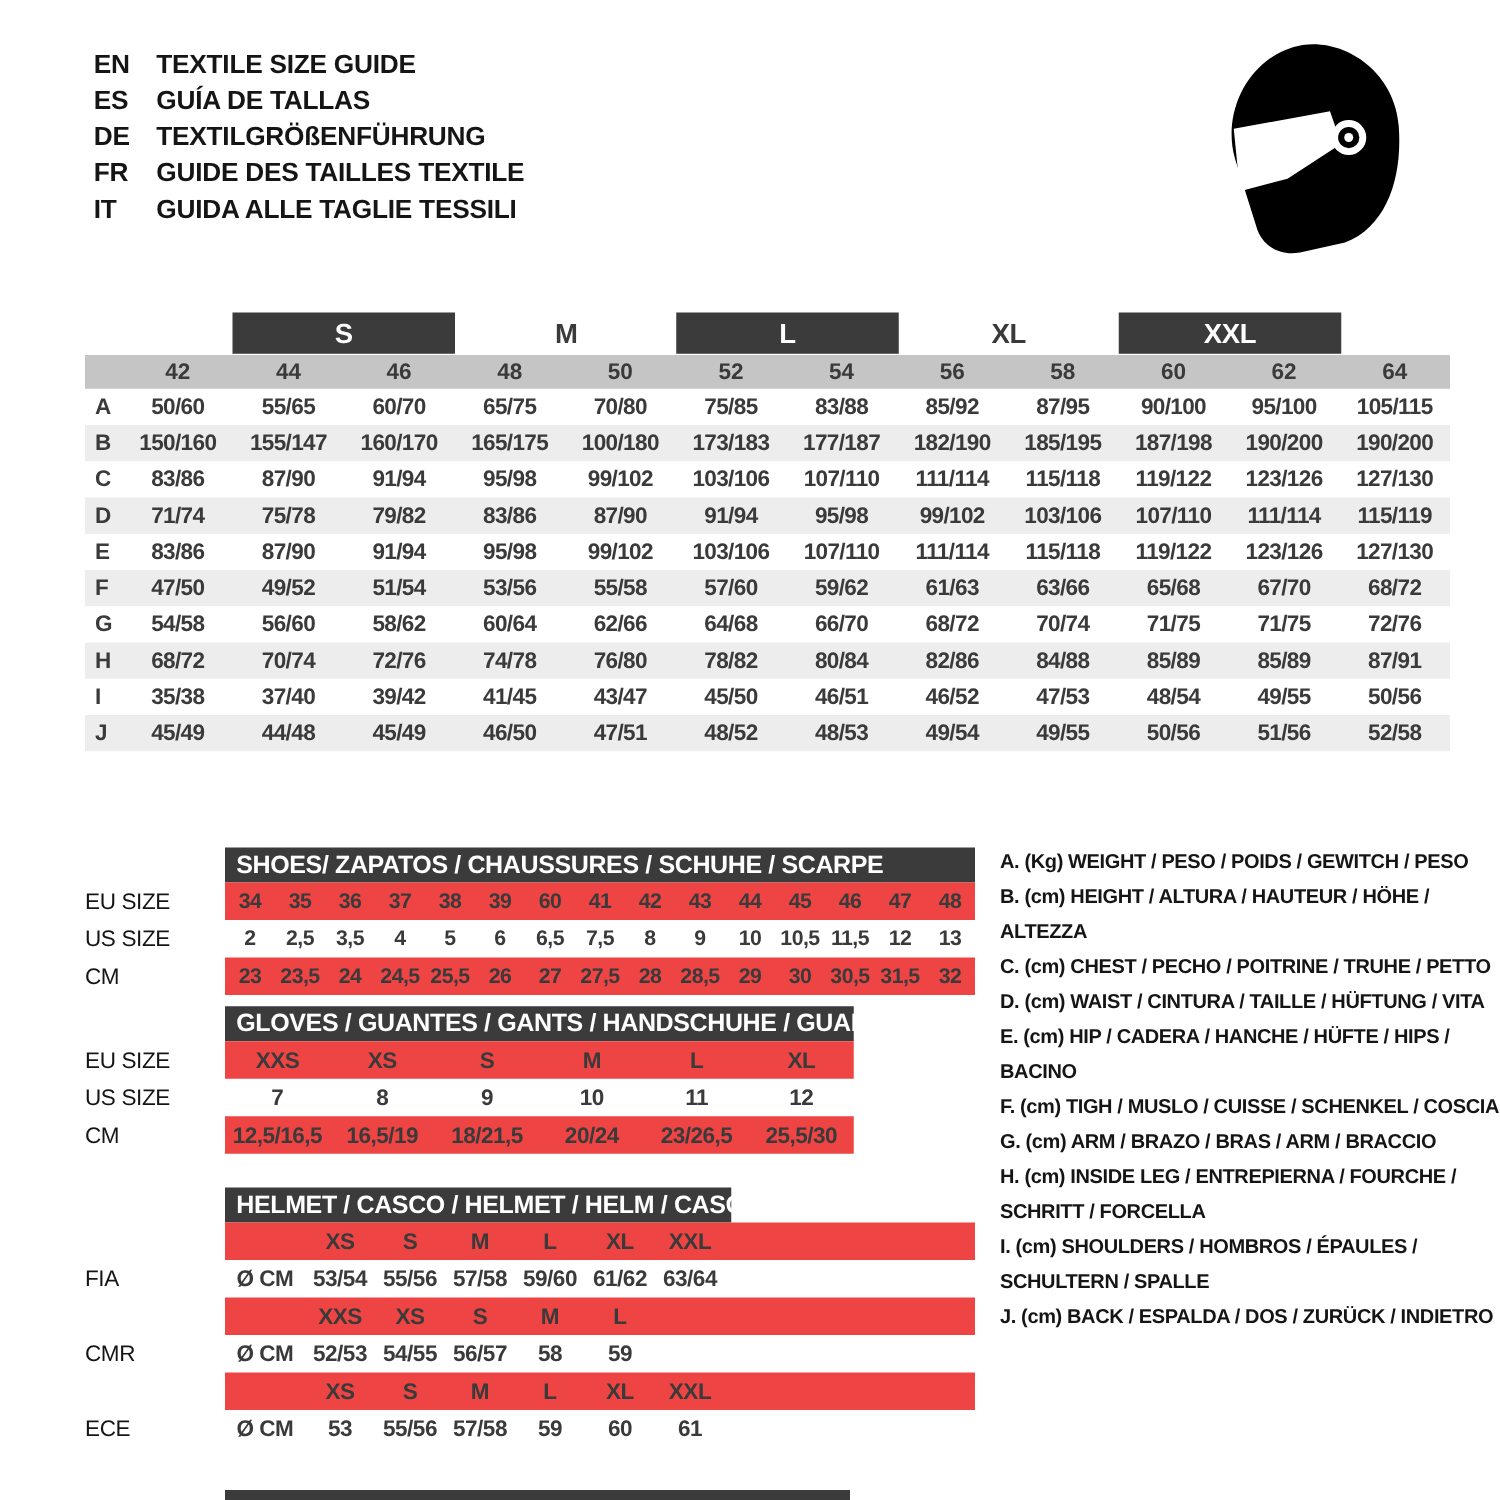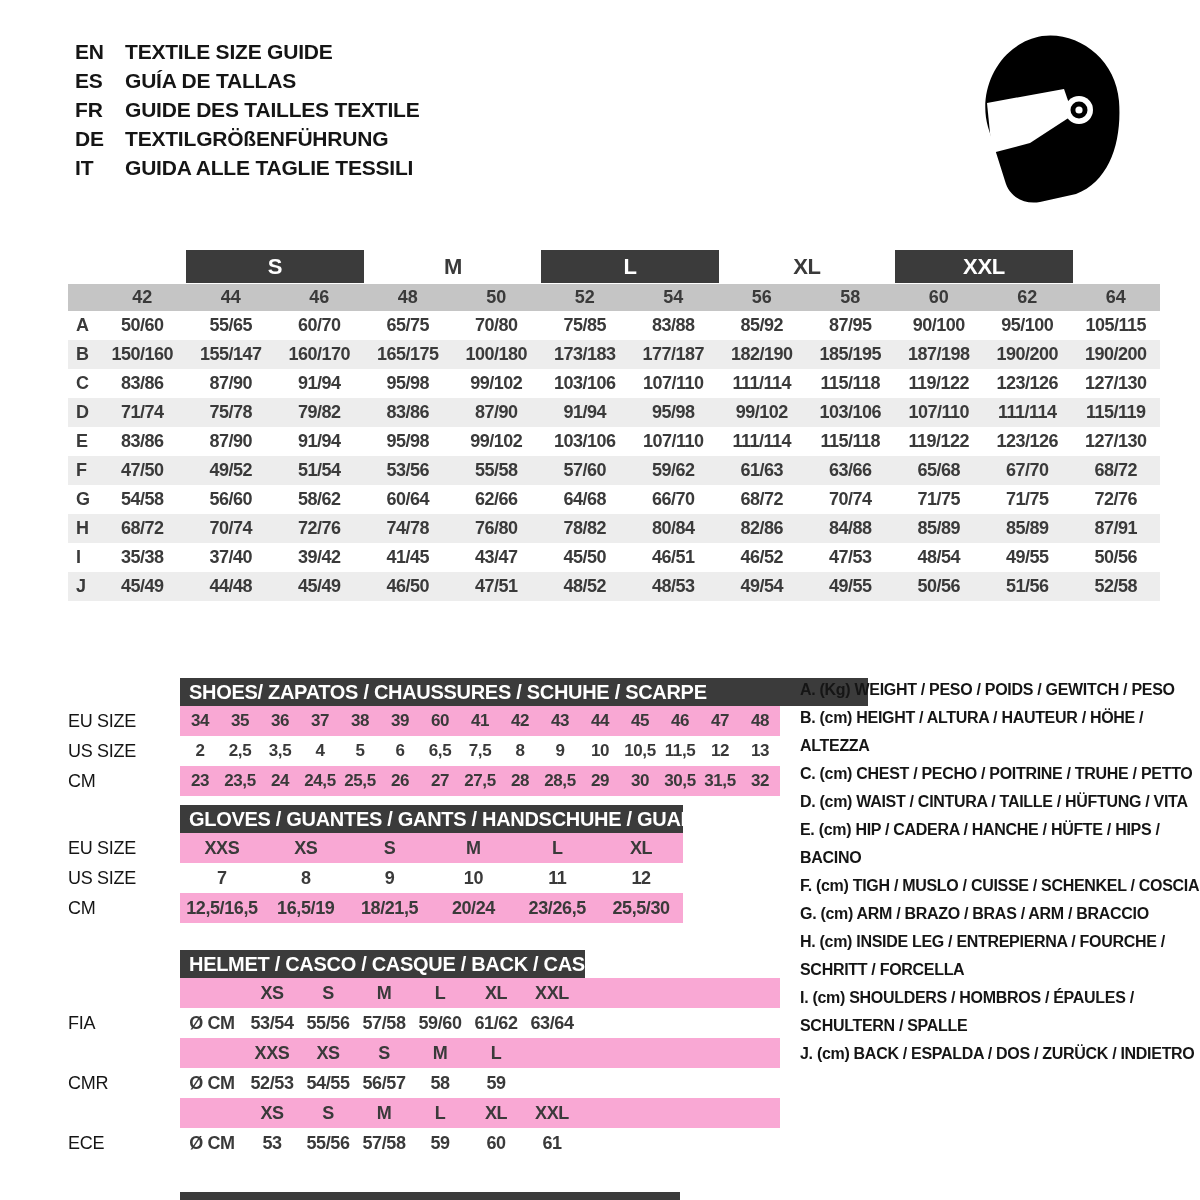--- a/index.html
+++ b/index.html
@@ -37,21 +37,21 @@
   #helmetsec{top:950px;}
   .sec-row{display:flex;align-items:stretch;}
   .sec-label{width:112px;flex:0 0 112px;display:flex;align-items:center;font-weight:normal;font-size:18px;
     color:#151515;letter-spacing:-0.3px;white-space:nowrap;}
   .title-bar{background:#3b3b3b;color:#ffffff;font-weight:bold;font-size:20px;display:flex;align-items:center;
     padding-left:9px;height:28px;letter-spacing:-0.3px;white-space:nowrap;box-sizing:border-box;}
   .cells{display:grid;align-items:center;height:30px;font-weight:bold;letter-spacing:-0.4px;}
   .shoes-cells{width:600px;grid-template-columns:repeat(15,1fr);font-size:17px;}
   .gloves-cells{width:503px;grid-template-columns:repeat(6,1fr);font-size:18px;}
   .helmet-cells{width:600px;grid-template-columns:64px 56px 56px 56px 56px 56px 56px 1fr;font-size:18px;}
-  .stripe-bg{background:#f9a8d4;}
+  .stripe-bg{background:#ef4444;}
 
   
   #legend{left:800px;top:676px;width:405px;}
   .legend-item{font-weight:bold;font-size:16px;line-height:28px;color:#151515;letter-spacing:-0.3px;}
 
   
   #bottom-bar{left:180px;top:1192px;width:500px;height:8px;background:#3b3b3b;}
 </style>
 </head>
 <body>
@@ -59,26 +59,26 @@
 <div id="languages">
     <div class="lang-row">
       <span class="lang-code">EN</span>
       <span class="lang-title">TEXTILE SIZE GUIDE</span>
     </div>
     <div class="lang-row">
       <span class="lang-code">ES</span>
       <span class="lang-title">GUÍA DE TALLAS</span>
     </div>
     <div class="lang-row">
+      <span class="lang-code">DE</span>
+      <span class="lang-title">TEXTILGRÖßENFÜHRUNG</span>
+    </div>
+    <div class="lang-row">
       <span class="lang-code">FR</span>
       <span class="lang-title">GUIDE DES TAILLES TEXTILE</span>
-    </div>
-    <div class="lang-row">
-      <span class="lang-code">DE</span>
-      <span class="lang-title">TEXTILGRÖßENFÜHRUNG</span>
     </div>
     <div class="lang-row">
       <span class="lang-code">IT</span>
       <span class="lang-title">GUIDA ALLE TAGLIE TESSILI</span>
     </div>
   </div>
 
 <div id="helmet-icon-box" class="abs">
   <svg width="154" height="172" viewBox="0 0 154 172" xmlns="http://www.w3.org/2000/svg">
     <path fill="#000000" d="M64 3 C100 -2 138 26 141 68 C144 108 132 148 98 161 L62 169 C45 172 31 163 27 148 L10 94 C2 66 12 34 35 16 C44 9 53 5 64 3 Z"></path>
@@ -262,21 +262,21 @@
         <div class="cell">50/56</div>
         <div class="cell">51/56</div>
         <div class="cell">52/58</div>
       </div>
     </div>
 </div>
 
 <div id="shoes" class="abs sec">
     <div class="sec-row">
       <div class="sec-label"></div>
-      <div class="title-bar" style="width: 688px;">SHOES/ ZAPATOS / CHAUSSURES / SCHUHE / SCARPE</div>
+      <div class="title-bar" style="width: 600px;">SHOES/ ZAPATOS / CHAUSSURES / SCHUHE / SCARPE</div>
     </div>
     <div class="sec-row">
       <div class="sec-label">EU SIZE</div>
       <div class="cells shoes-cells stripe-bg">
         <div class="cell">34</div>
         <div class="cell">35</div>
         <div class="cell">36</div>
         <div class="cell">37</div>
         <div class="cell">38</div>
         <div class="cell">39</div>
@@ -369,21 +369,21 @@
         <div class="cell">20/24</div>
         <div class="cell">23/26,5</div>
         <div class="cell">25,5/30</div>
       </div>
     </div>
   </div>
 
 <div id="helmetsec" class="abs sec">
     <div class="sec-row">
       <div class="sec-label"></div>
-      <div class="title-bar" style="width: 405px;">HELMET / CASCO / CASQUE / BACK / CASCO</div>
+      <div class="title-bar" style="width: 405px;">HELMET / CASCO / HELMET / HELM / CASCO</div>
     </div>
     <div class="sec-row">
       <div class="sec-label"></div>
       <div class="cells helmet-cells stripe-bg">
         <div class="cell"></div>
         <div class="cell">XS</div>
         <div class="cell">S</div>
         <div class="cell">M</div>
         <div class="cell">L</div>
         <div class="cell">XL</div>

